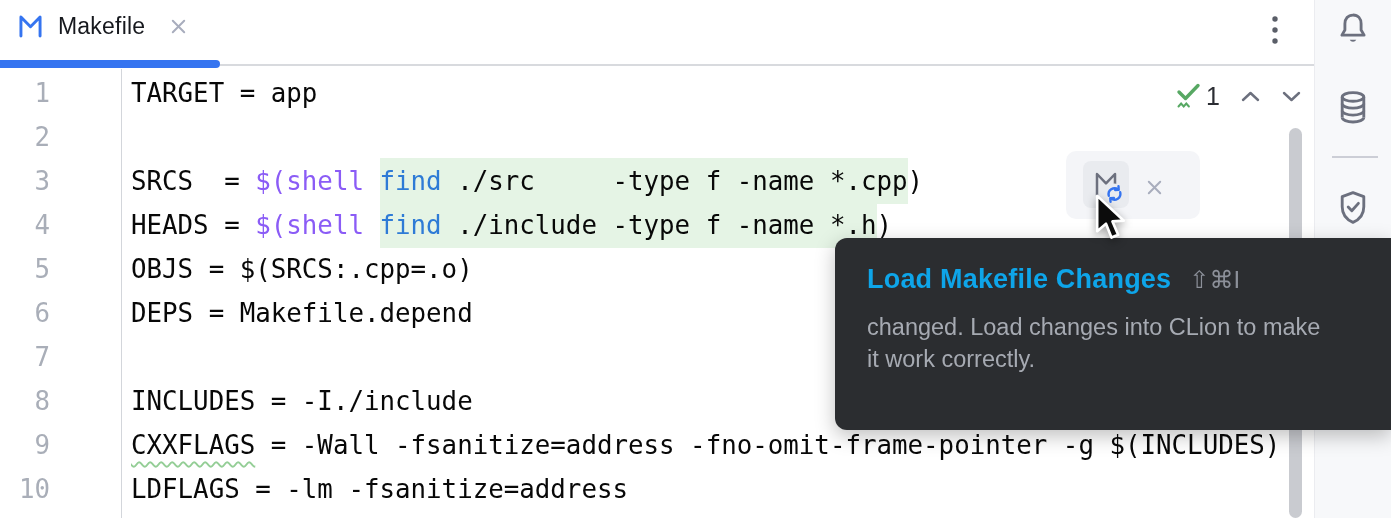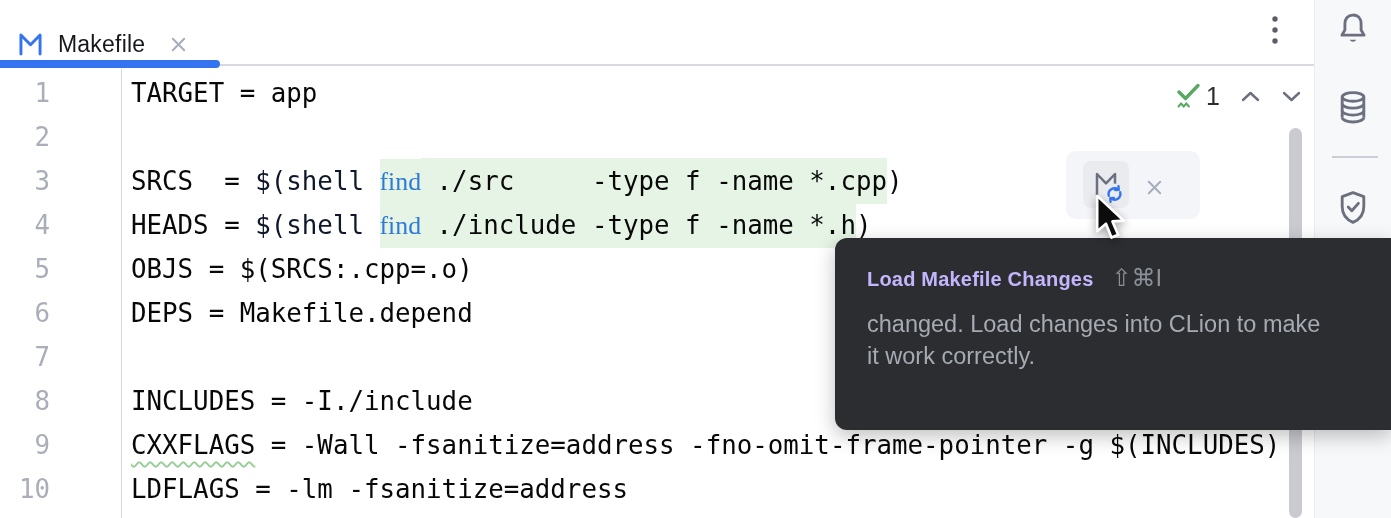--- a/index.html
+++ b/index.html
@@ -2,40 +2,40 @@
 <html><head>
 <meta charset="utf-8">
 <style>
   * { margin:0; padding:0; box-sizing:border-box; }
   html,body { width:1391px; height:518px; overflow:hidden; background:#ffffff;
               font-family:"Liberation Sans", sans-serif; }
   #stage { position:relative; width:1391px; height:518px; background:#fff; }
 
   
   .tabbar { position:absolute; left:0; top:0; width:1314px; height:60px; background:#fff; }
-  .tab { position:absolute; left:17px; top:28px; height:32px; display:flex; align-items:center;justify-content:space-between; }
+  .tab { position:absolute; left:17px; top:10px; height:32px; display:flex; align-items:center;justify-content:space-between; }
   .tab .ticon { width:27px; height:27px; flex:0 0 auto; }
   .tab .tlabel { margin-left:14px; font-size:23px; font-weight:500; color:#16181d; letter-spacing:.2px; }
   .tab .tclose { margin-left:24px; width:19px; height:19px; }
   .kebab { position:absolute; left:1264px; top:12px; width:22px; height:36px; }
 
   
   .prog-track { position:absolute; left:220px; top:64px; width:1094px; height:2px; background:#d8dade; }
   .prog-bar { position:absolute; left:0; top:60px; width:220px; height:8px; background:#3574F0; border-radius:0 4px 4px 0; }
 
   
   .editor { position:absolute; left:0; top:69px; width:1314px; height:449px; background:#fff; }
   .gutter-sep { position:absolute; left:121px; top:69px; width:1px; height:449px; background:#d3d6db; }
   .lines { position:absolute; left:0; top:71px; width:1314px; }
   .line { height:44px; line-height:44px; white-space:pre;
           font-family:"DejaVu Sans Mono", monospace; font-size:25.8px; color:#080808; }
   .ln { display:inline-block; width:50px; text-align:right; color:#a9aeb8; }
   .code { margin-left:81px; }
-  .c-kw { color:#0f172a; }
-  .c-fn { color:#2E7BD6;font-family:Liberation Serif, serif; }
+  .c-kw { color:#8b5cf6; }
+  .c-fn { color:#2E7BD6; }
   .hl { background:#e5f4e5; padding:8px 0; }
   .sq { text-decoration-line:underline; text-decoration-style:wavy;
         text-decoration-color:#94ce96; text-decoration-thickness:2px; text-underline-offset:7px;text-align:right; }
 
   
   .inspections { position:absolute; left:1176px; top:80px; height:32px; display:flex; align-items:center; z-index:4; }
   .insp-count { font-size:25px; color:#2b2d33; margin-left:5px; }
   .chev { margin-left:20px; }
 
   
@@ -47,21 +47,21 @@
                   background:#f4f5f8; border-radius:10px; z-index:10; }
   .reload-btn { position:absolute; left:17px; top:10px; width:46px; height:47px;
                 background:#e9ebef; border-radius:8px; }
   .reload-close { position:absolute; left:79px; top:27px; width:19px; height:19px; }
 
   
   .tooltip { position:absolute; left:835px; top:238px; width:556px; height:192px;
              background:#2b2d30; border-radius:12px 0 0 12px; z-index:50;
              padding:26px 30px 0 32px; box-shadow:0 6px 20px rgba(0,0,0,.25); }
   .tt-titlerow { display:flex; align-items:baseline; }
-  .tt-title { font-size:20px; font-weight:700; color:#c4b5fd; letter-spacing:.2px; }
+  .tt-title { font-size:27px; font-weight:700; color:#0ea5e9; letter-spacing:.2px; }
   .tt-shortcut { font-size:24px; color:#8c9099; margin-left:18px; font-weight:400; }
   .tt-body { margin-top:16px; font-size:23.5px; line-height:32px; color:#a6aab2; }
 
   
   .sidebar { position:absolute; left:1314px; top:0; width:77px; height:518px;
              background:#f7f8fa; border-left:1px solid #ebecf0; }
   .sb-icon { position:absolute; left:50%; transform:translateX(-50%); }
   .sb-divider { position:absolute; left:17px; top:156px; width:46px; height:2px; background:#ccced6; }
 
   

